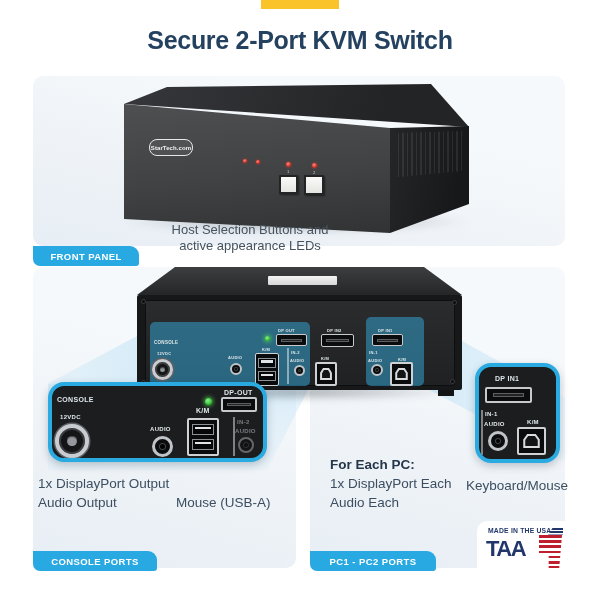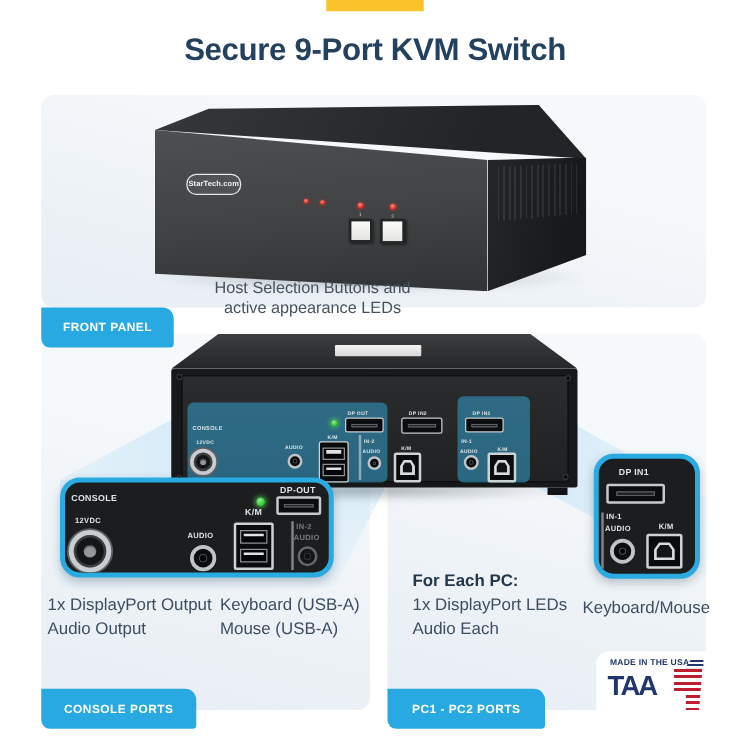--- a/index.html
+++ b/index.html
@@ -15,21 +15,21 @@
 
   
   .card{background:linear-gradient(195deg,#f6f9fb 30%,#ecf1f6 75%,#e7eef5);border-radius:10px;}
   #card-top{left:33px;top:76px;width:532px;height:170px;z-index:1;}
   #card-left{left:33px;top:267px;width:263px;height:301px;z-index:1;}
   #card-right{left:310px;top:267px;width:255px;height:301px;z-index:1;}
   #card-notch{left:477px;top:521px;width:90px;height:48px;background:#fff;border-radius:10px 0 0 0;z-index:1;}
 
   
   .badge{background:#29A9E1;color:#fff;font-weight:bold;font-size:9.5px;letter-spacing:.4px;
-         display:flex;align-items:center;justify-content:center;height:32px;
+         display:flex;align-items:center;justify-content:center;height:20px;
          border-radius:0 9px 3px 7px;z-index:7;}
   #badge-front{left:33px;top:246px;width:106px;}
   #badge-console{left:33px;top:551px;width:124px;}
   #badge-pc{left:310px;top:551px;width:126px;}
 
   
   .cap{color:#46525E;font-size:13px;line-height:16px;text-align:center;z-index:7;}
   .desc{color:#3C4E60;font-size:13.5px;line-height:19px;z-index:7;white-space:nowrap;}
   #disclaimer{left:33px;top:571px;font-size:12px;font-style:italic;color:#16222E;z-index:7;white-space:nowrap;}
 
@@ -111,21 +111,21 @@
   #taa-stripes-main{left:53px;top:8px;width:23px;height:33px;
       background:repeating-linear-gradient(180deg,#BF1E2E 0 2.6px,#fff 2.6px 5.2px);
       clip-path:polygon(0 0,100% 0,88% 100%,42% 100%,42% 55%,0 55%);}
 </style>
 </head>
 <body>
 
 <div id="canvas">
 
   <div class="abs" id="accent-bar"></div>
-  <div class="abs" id="title">Secure 9-Port KVM Switch</div>
+  <div class="abs" id="title">Secure 2-Port KVM Switch</div>
 
   <div class="abs card" id="card-top"></div>
   <div class="abs card" id="card-left"></div>
   <div class="abs card" id="card-right"></div>
   <div class="abs" id="card-notch"></div>
 
   <div class="abs beam" style="left:33px;top:320px;width:285px;height:155px;
        clip-path:polygon(119px 8px,119px 68px,14px 64px);
        background:linear-gradient(250deg,rgba(140,205,240,.55),rgba(190,228,250,.12));"></div>
   <div class="abs beam" style="left:33px;top:320px;width:285px;height:155px;
@@ -242,24 +242,23 @@
     <div class="abs plabel" style="left:5px;top:54px;font-size:6px;">AUDIO</div>
     <div class="abs jack lg" style="left:9px;top:64px;width:20px;height:20px;"></div>
     <div class="abs plabel" style="left:48px;top:52px;font-size:6px;">K/M</div>
     <div class="abs usbb" style="left:38px;top:60px;width:29px;height:28px;border-width:2.5px;">
         <div class="inner"></div>
       </div>
   </div>
 
   <div class="abs desc" style="left:38px;top:474px;">1x DisplayPort Output</div>
   <div class="abs desc" style="left:38px;top:493px;">Audio Output</div>
-  <div class="abs desc" style="left:176px;top:474px;">Keyboard (USB-A)</div>
   <div class="abs desc" style="left:176px;top:493px;">Mouse (USB-A)</div>
   <div class="abs desc" style="left:330px;top:455px;font-weight:bold;color:#24364A;">For Each PC:</div>
-  <div class="abs desc" style="left:330px;top:474px;">1x DisplayPort LEDs</div>
+  <div class="abs desc" style="left:330px;top:474px;">1x DisplayPort Each</div>
   <div class="abs desc" style="left:330px;top:493px;">Audio Each</div>
   <div class="abs badge" id="badge-console">CONSOLE PORTS</div>
 
   <div class="abs desc" style="left:466px;top:476px;">Keyboard/Mouse</div>
   <div class="abs badge" id="badge-pc">PC1 - PC2 PORTS</div>
 
   <div class="abs" id="taa">
     <div class="abs" id="taa-made">MADE IN THE USA</div>
     <div class="abs" id="taa-stripes-top"></div>
     <div class="abs" id="taa-word">TAA</div>

